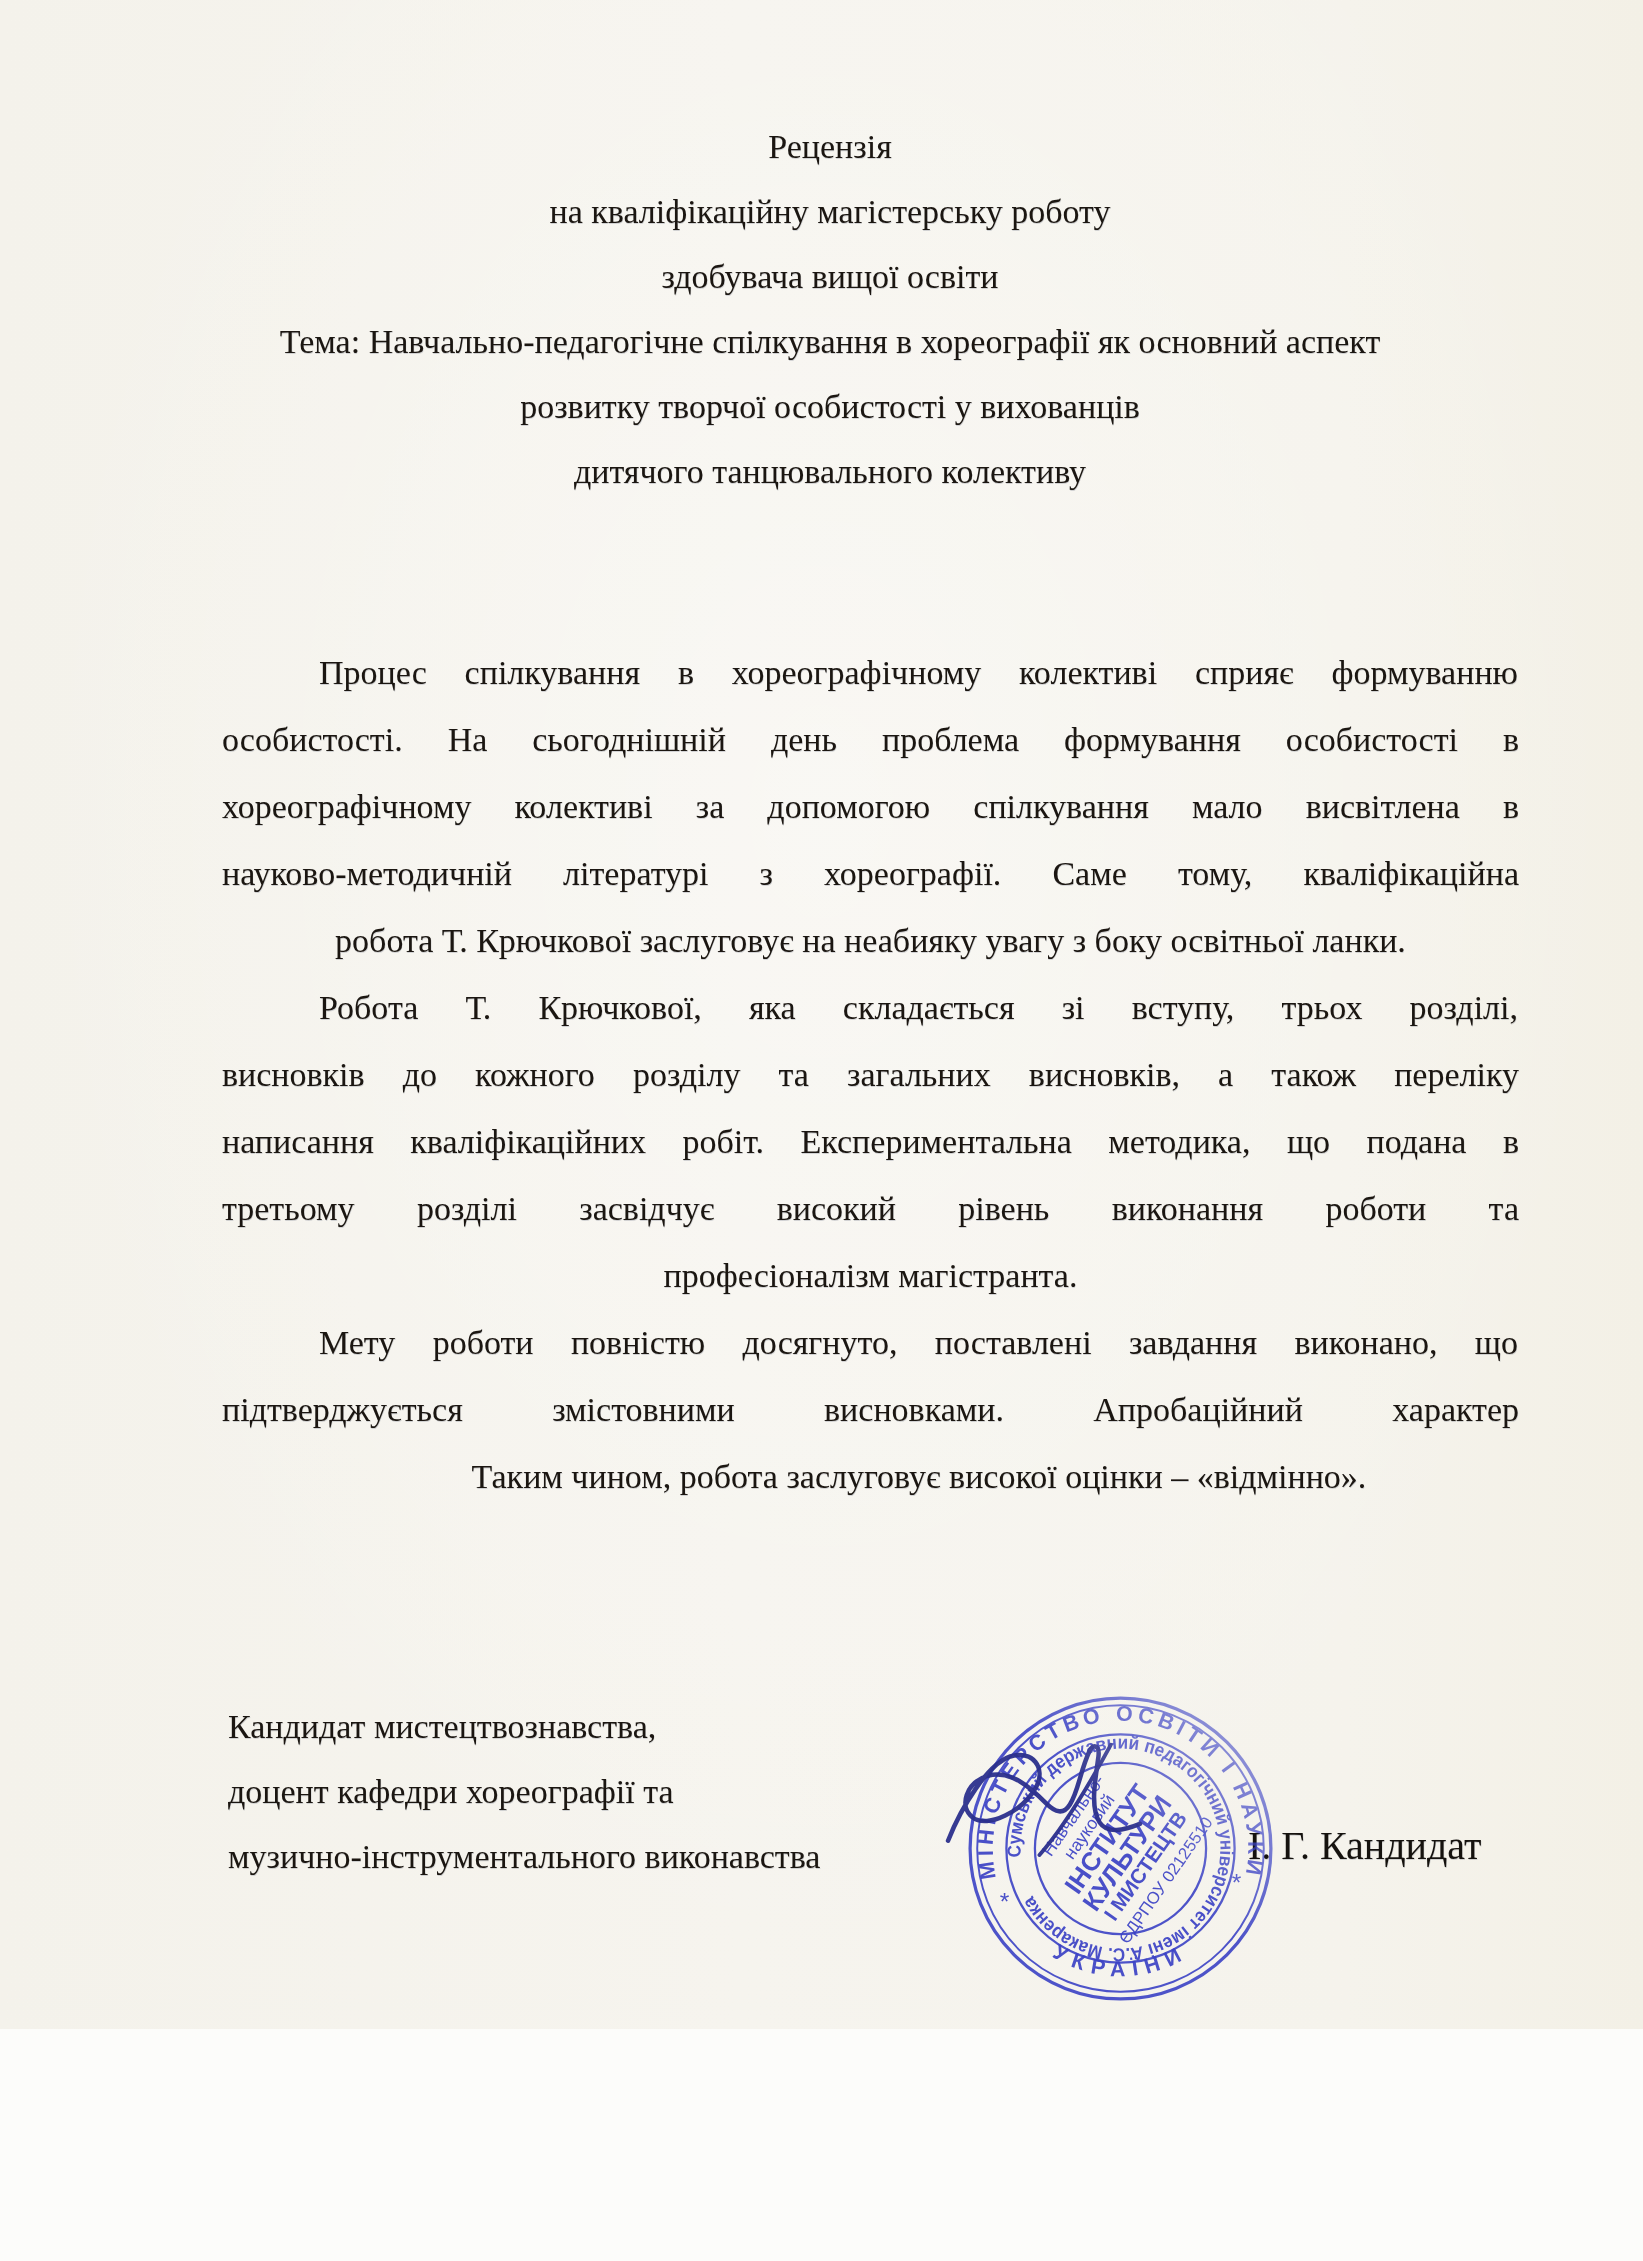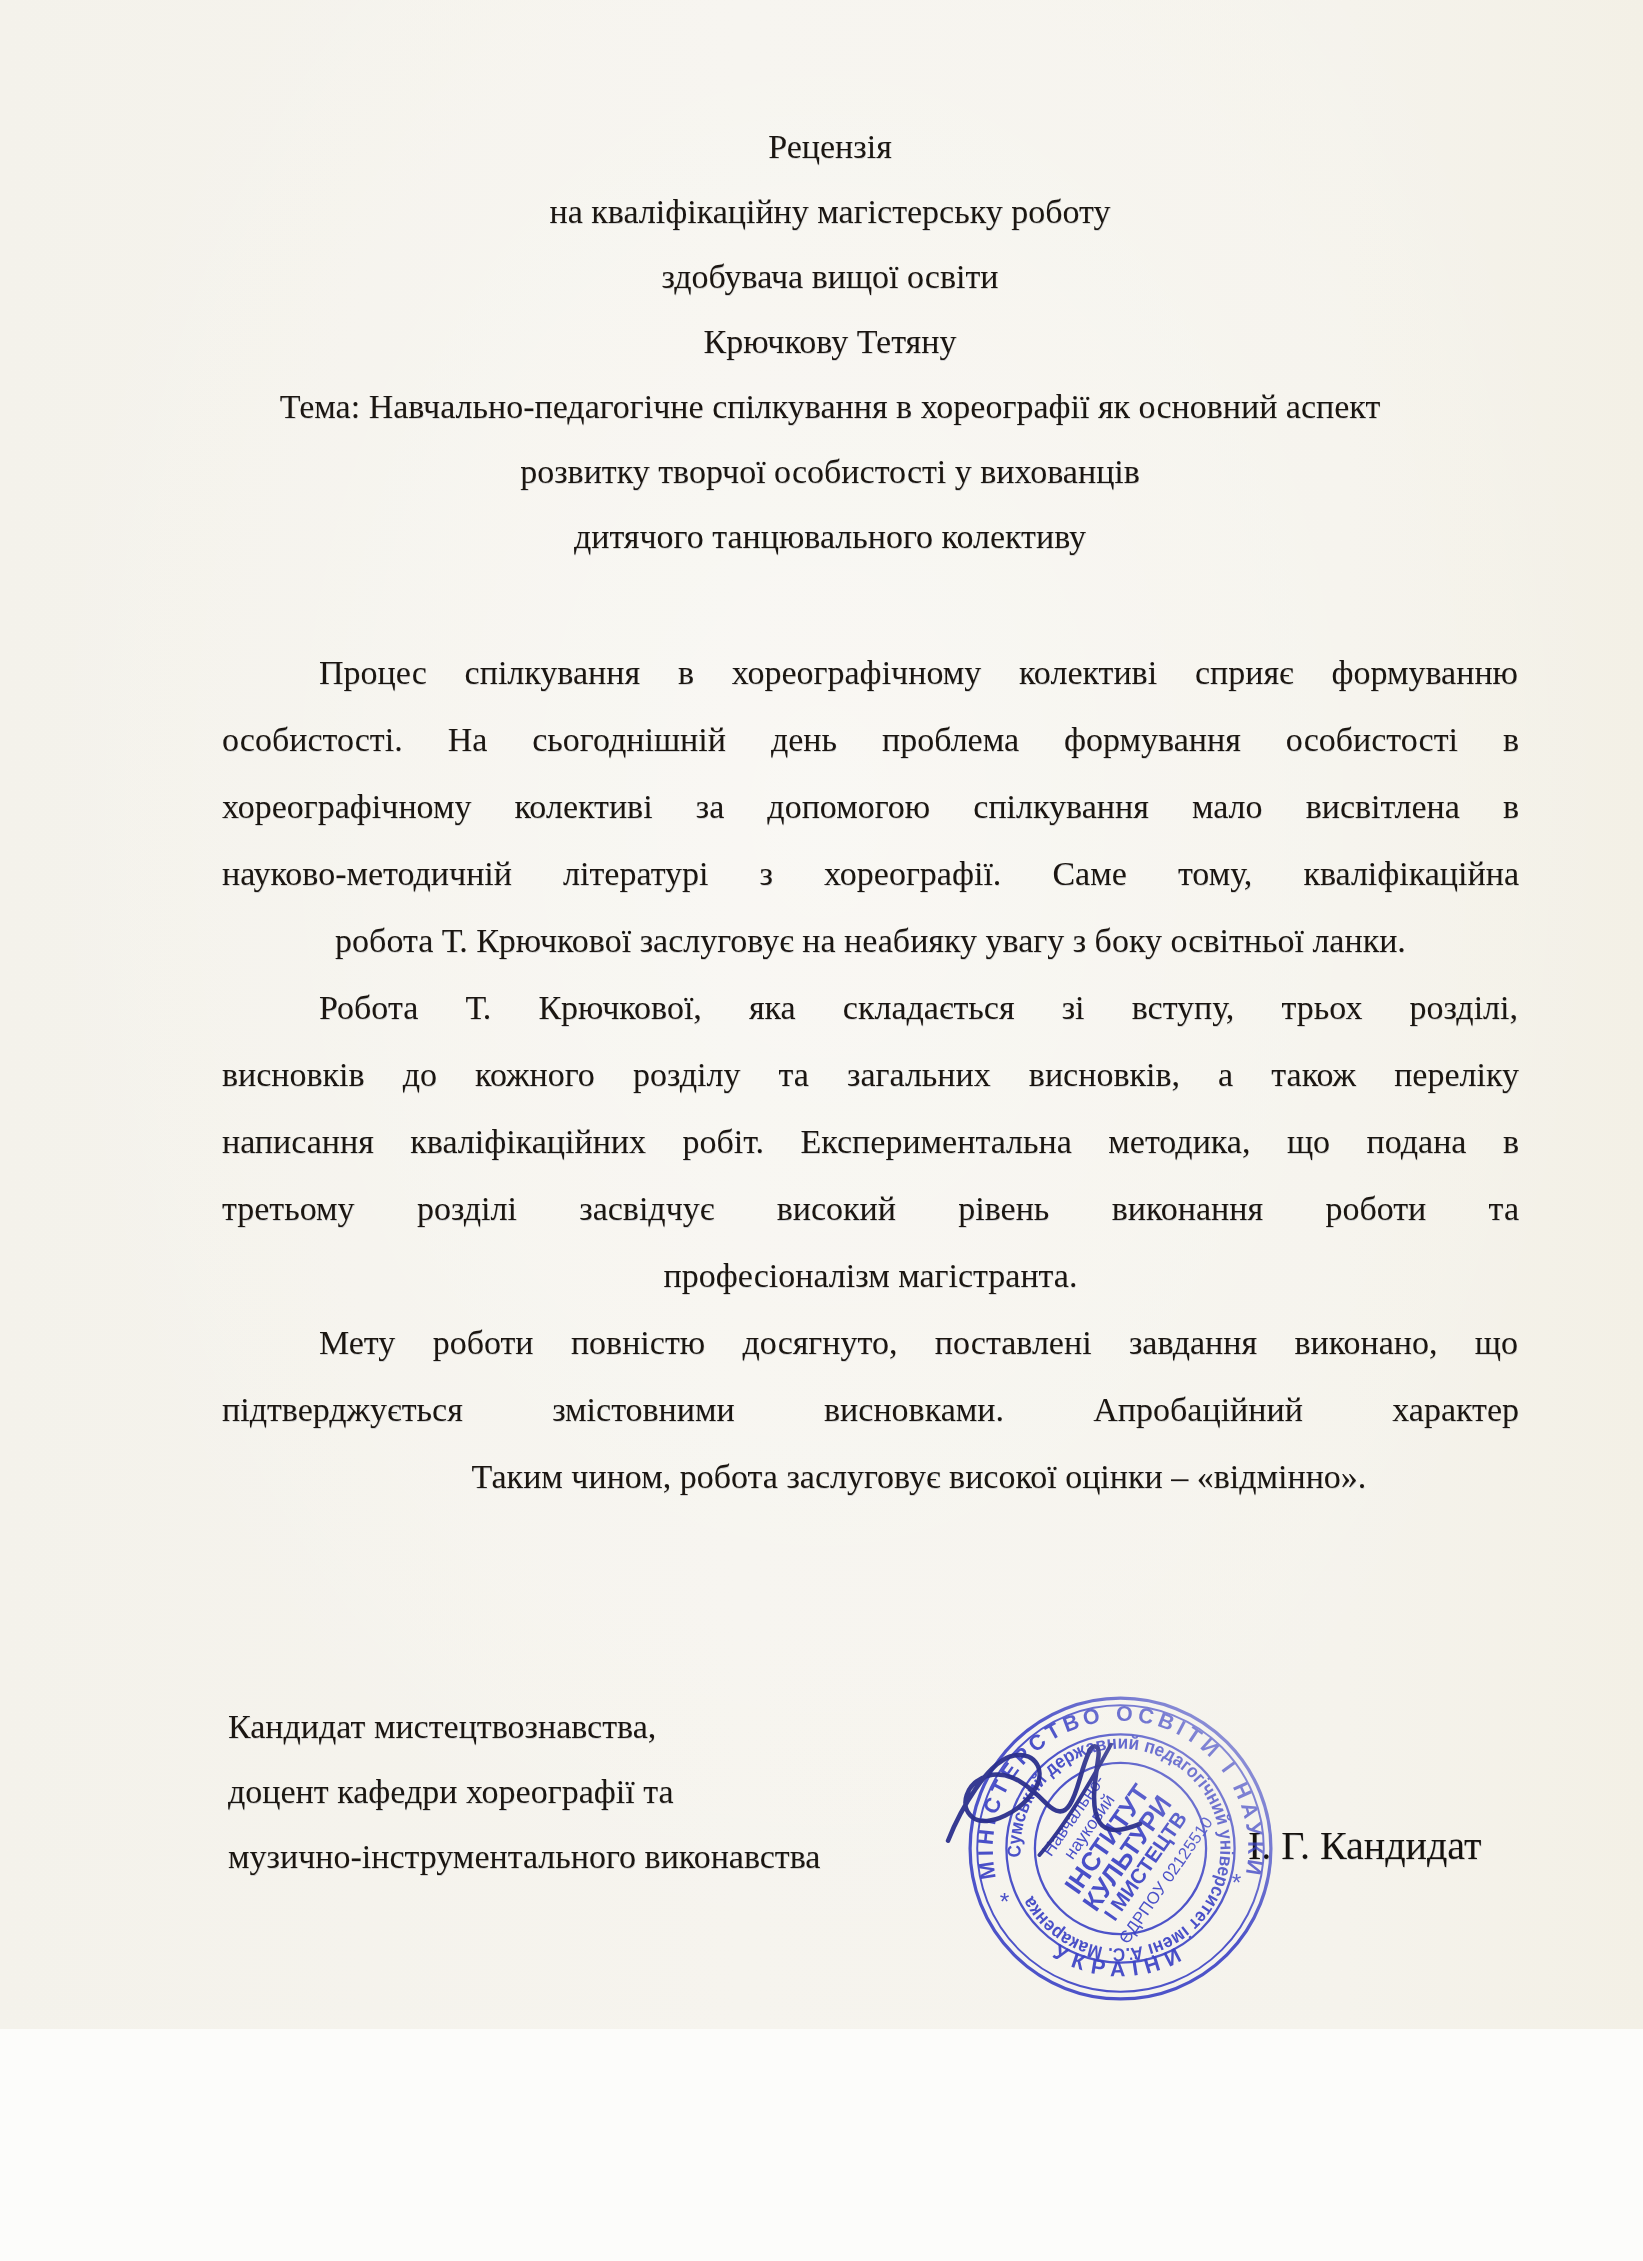--- a/index.html
+++ b/index.html
@@ -63,21 +63,20 @@
 </head>
 <body>
 
 <div class="page">
   <div class="paper">
 
     <div class="title-block">
       <div class="t-line">Рецензія</div>
       <div class="t-line">на кваліфікаційну магістерську роботу</div>
       <div class="t-line">здобувача вищої освіти</div>
-      <div class="t-line">Крючкову Тетяну</div>
       <div class="t-line">Тема: Навчально-педагогічне спілкування в хореографії як основний аспект</div>
       <div class="t-line">розвитку творчої особистості у вихованців</div>
       <div class="t-line">дитячого танцювального колективу</div>
     </div>
 
     <div class="body-block">
 
       <div class="b-line j indent">Процес спілкування в хореографічному колективі сприяє формуванню</div>
       <div class="b-line j">особистості. На сьогоднішній день проблема формування особистості в</div>
       <div class="b-line j">хореографічному колективі за допомогою спілкування мало висвітлена в</div>

